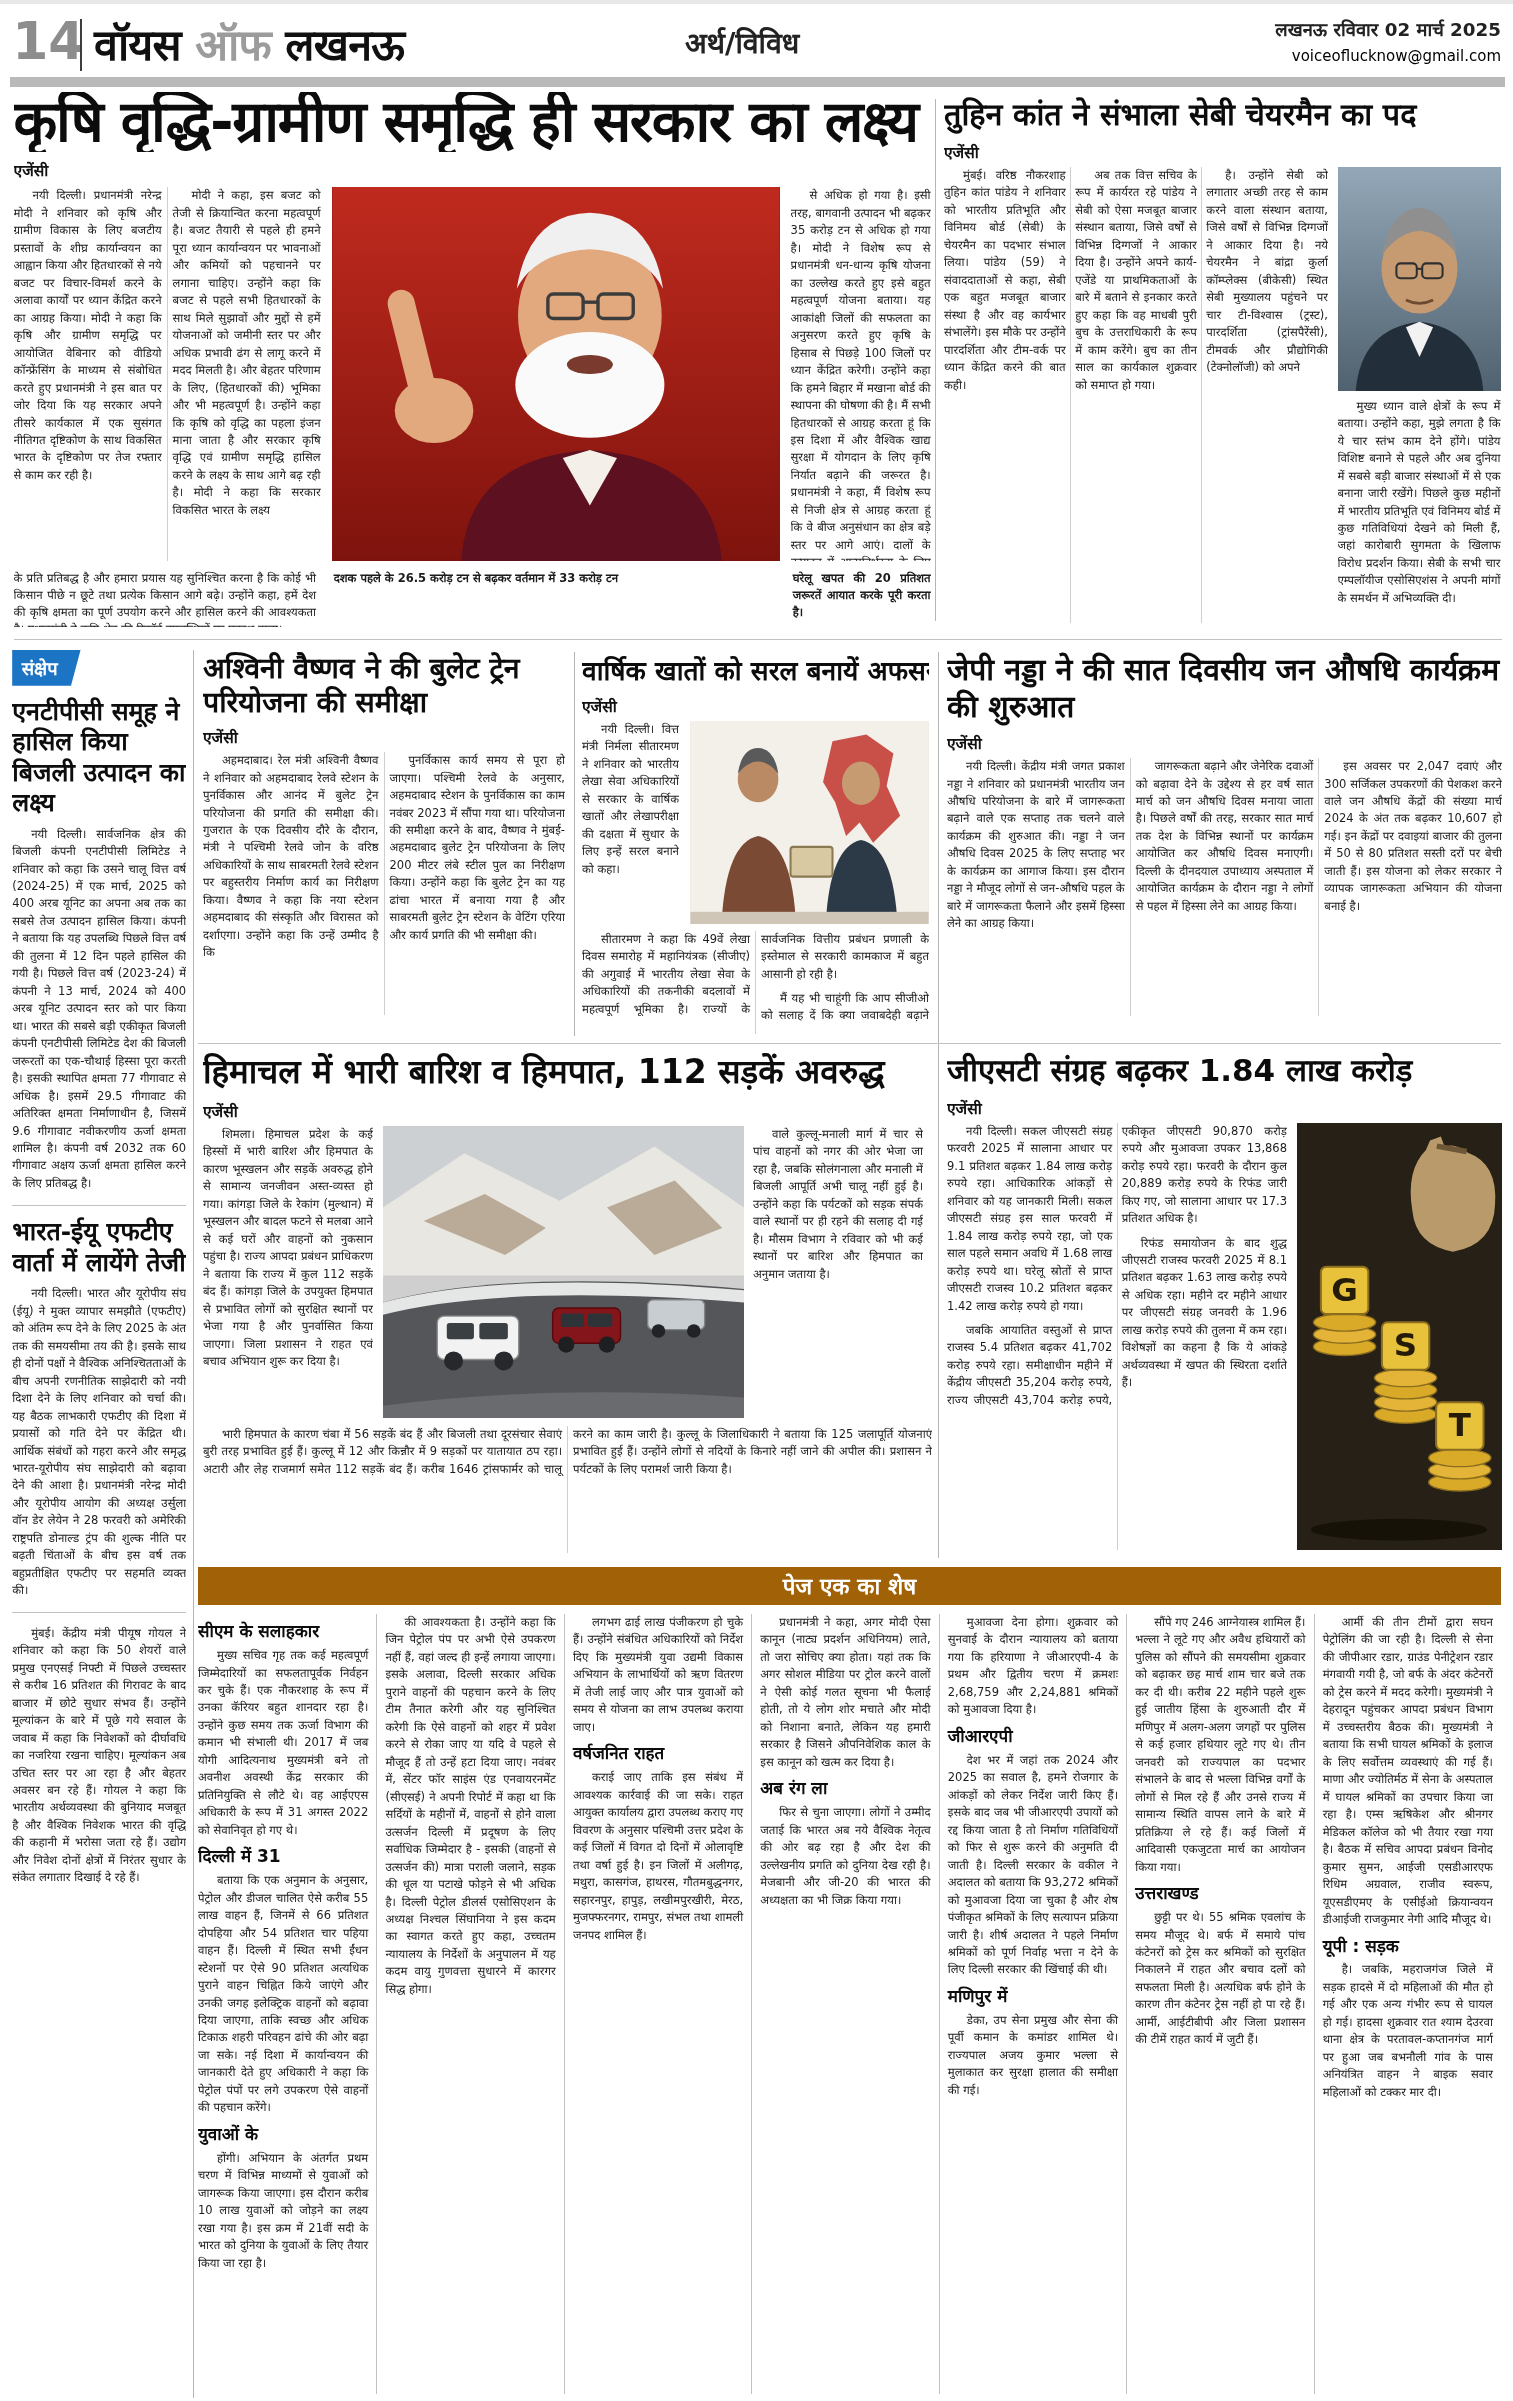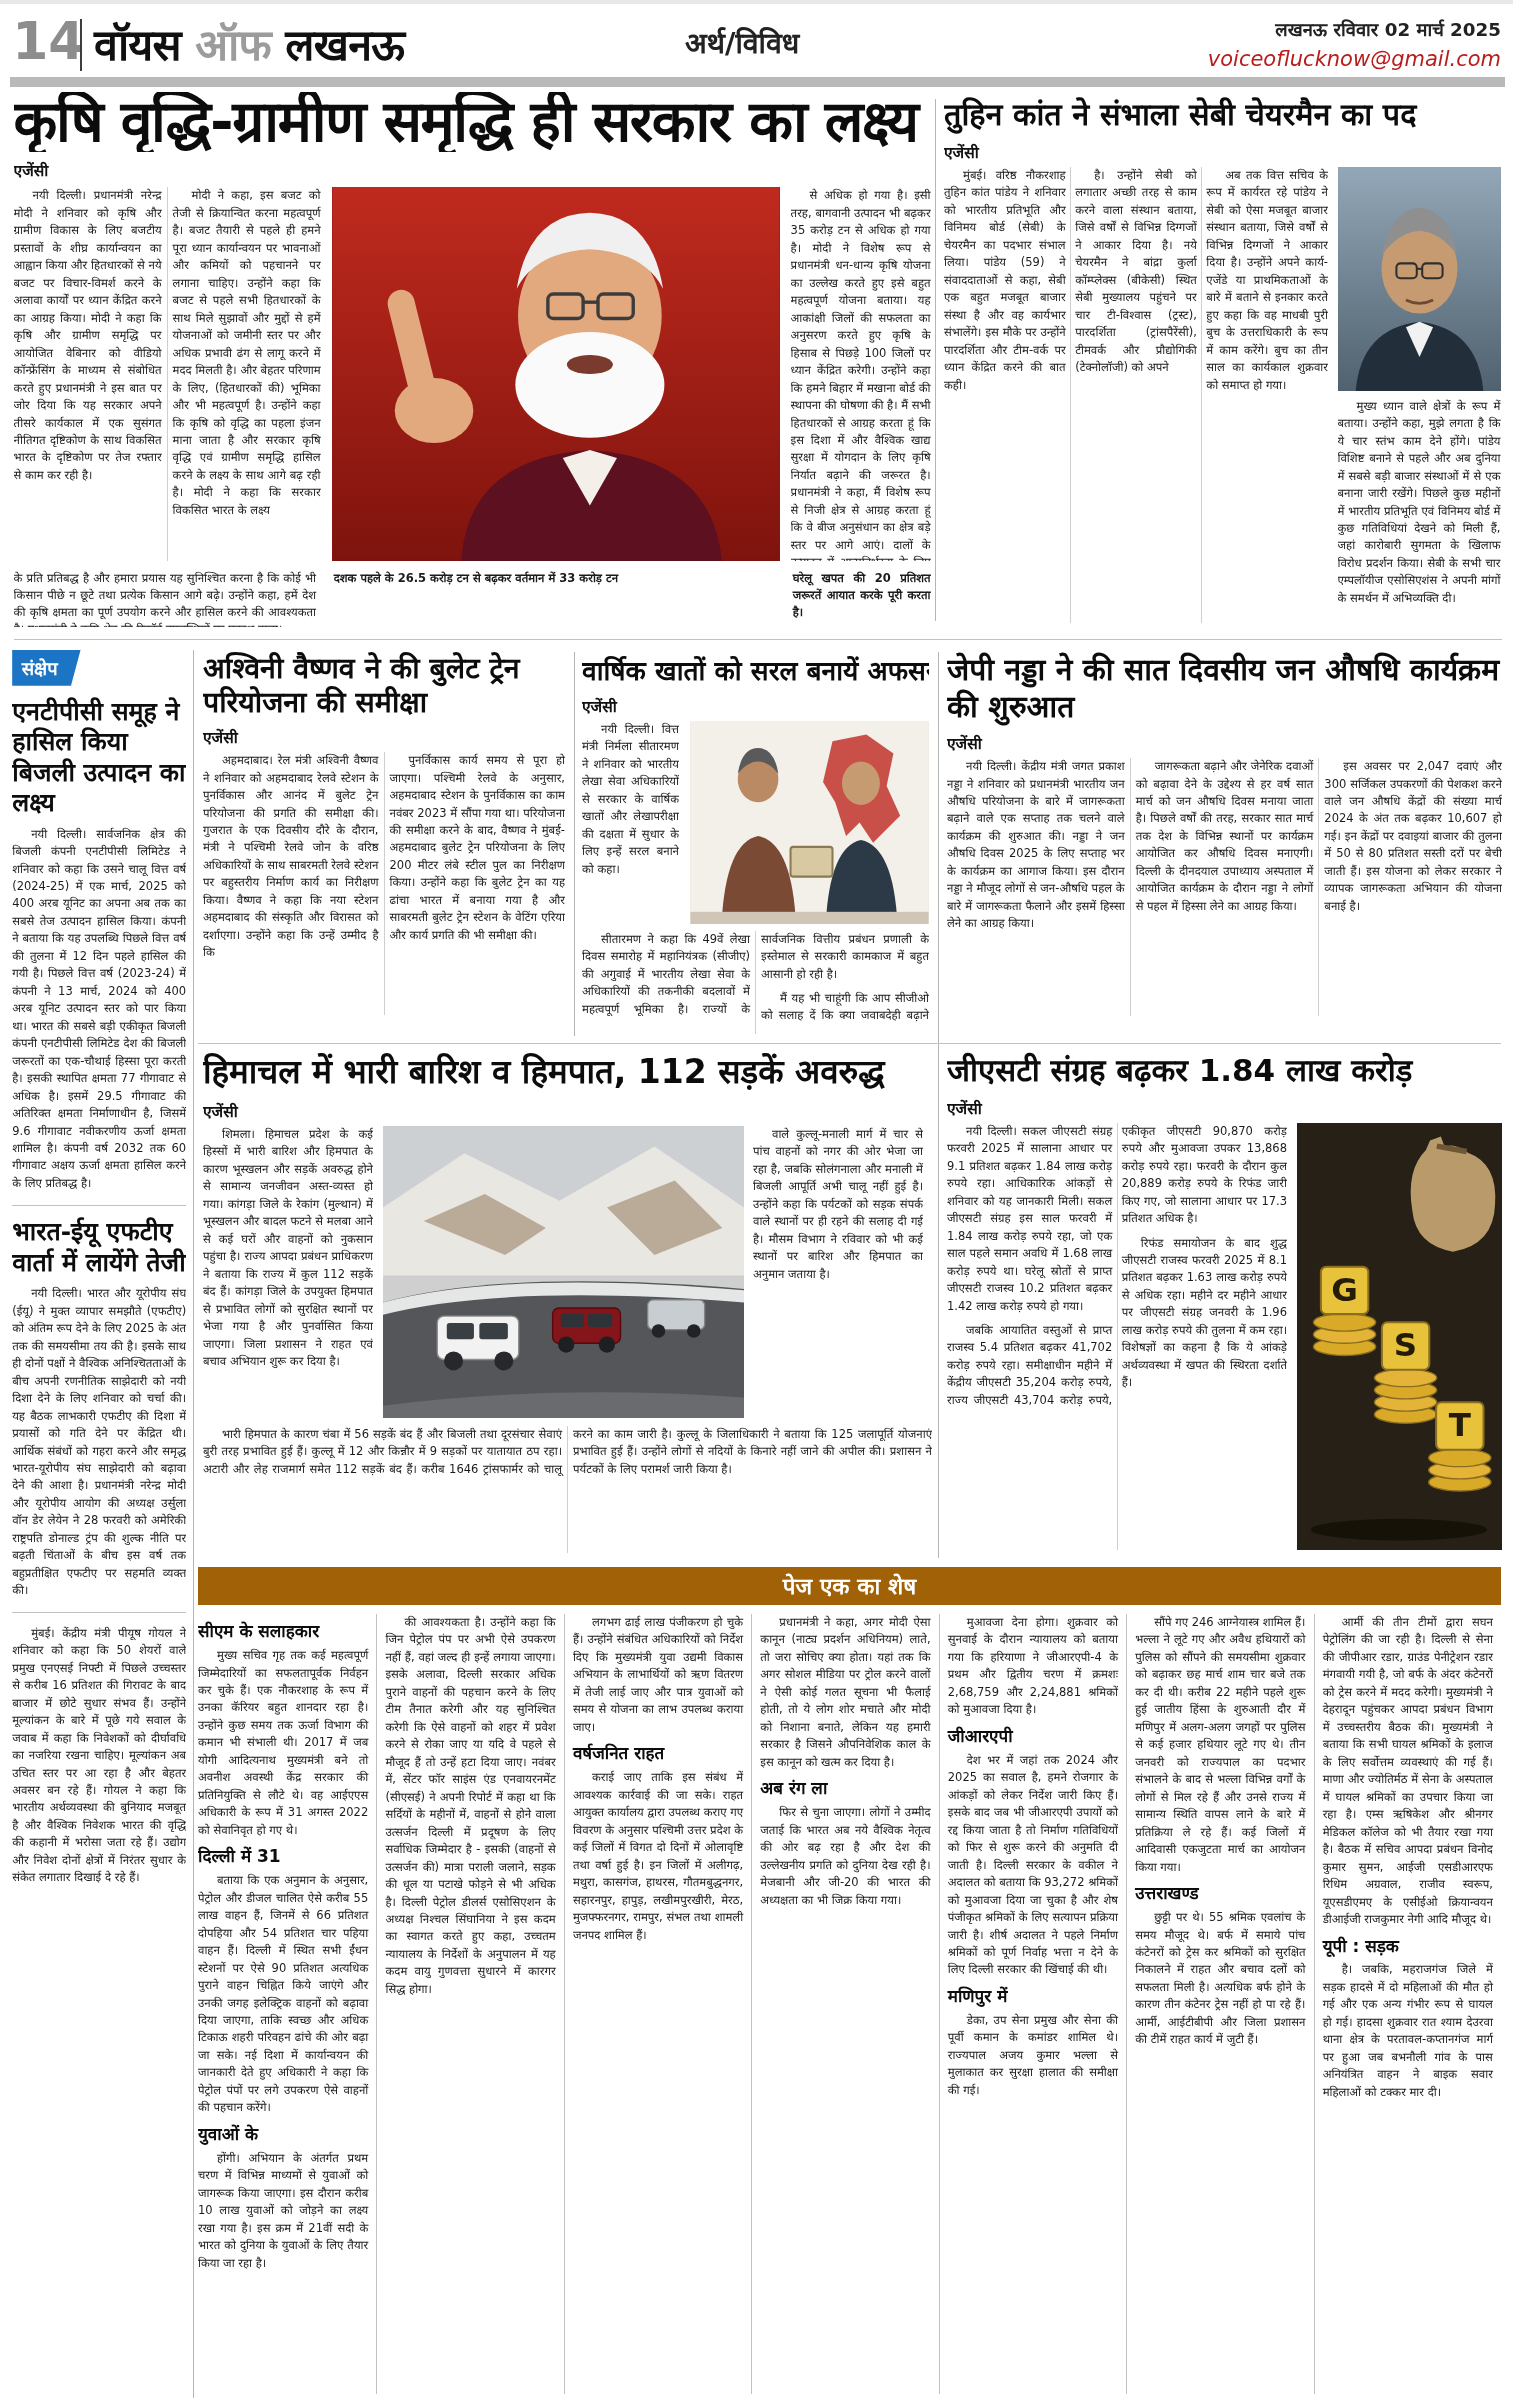--- a/index.html
+++ b/index.html
@@ -7,21 +7,21 @@
   #page { position:relative; width:1514px; height:2401px; background:#ffffff; margin:4px auto; overflow:hidden; color:#1b1b1b; }
 
   
   .pagenum { position:absolute; left:12.2px; top:11px; font-size:52px; font-weight:800; color:#8d8d8d; line-height:1; }
   .pagenum-bar { position:absolute; left:80px; top:15px; width:2px; height:52px; background:#3d3d3d; }
   .masthead-title { position:absolute; left:94px; top:9.5px; font-size:43px; font-weight:800; color:#101010; letter-spacing:-0.7px; white-space:nowrap; }
   .masthead-title .gray { color:#9c9c9c;text-align:right; }
   .section-title { position:absolute; left:685px; top:19px; font-size:28.5px; font-weight:800; color:#222; }
   .head-right { position:absolute; left:1112px; top:12.2px; width:389px; text-align:right; }
   .dateline { font-size:18.3px; color:#222; font-weight:600; }
-  .email { font-size:21px; color:#b91c1c; margin-top:5.4px;font-style:italic; }
+  .email { font-size:15px; color:#000000; margin-top:5.4px; }
   .header-rule { position:absolute; left:9.5px; top:73px; width:1495px; height:9.5px; background:#b9b9b9; }
 
   
   .byline { font-size:15.6px; font-weight:800; color:#111; margin:6.8px 0 4.1px; }
   .bodytext { font-size:11.5px; line-height:1.52; text-align:justify; color:#1c1c1c; }
   .bodytext p { margin-bottom:6.8px; text-indent:19px; }
   .vrule { position:absolute; width:0.7px; background:#b5b5b5; }
   .hrule { position:absolute; height:0.7px; background:#c2c2c2; }
 
   
@@ -144,22 +144,22 @@
       <span class="lb3">घरेलू खपत की 20 प्रतिशत जरूरतें आयात करके पूरी करता है।</span>
     </div>
   </div>
 
   <div id="sebi">
     <h2>तुहिन कांत ने संभाला सेबी चेयरमैन का पद</h2>
     <div class="byline">एजेंसी</div>
     <div class="sebi-flex">
       <div class="sebi-cols bodytext">
         <p>मुंबई। वरिष्ठ नौकरशाह तुहिन कांत पांडेय ने शनिवार को भारतीय प्रतिभूति और विनिमय बोर्ड (सेबी) के चेयरमैन का पदभार संभाल लिया। पांडेय (59) ने संवाददाताओं से कहा, सेबी एक बहुत मजबूत बाजार संस्था है और वह कार्यभार संभालेंगे। इस मौके पर उन्होंने पारदर्शिता और टीम-वर्क पर ध्यान केंद्रित करने की बात कही।</p>
+        <p>अब तक वित्त सचिव के रूप में कार्यरत रहे पांडेय ने सेबी को ऐसा मजबूत बाजार संस्थान बताया, जिसे वर्षों से विभिन्न दिग्गजों ने आकार दिया है। उन्होंने अपने कार्य-एजेंडे या प्राथमिकताओं के बारे में बताने से इनकार करते हुए कहा कि वह माधबी पुरी बुच के उत्तराधिकारी के रूप में काम करेंगे। बुच का तीन साल का कार्यकाल शुक्रवार को समाप्त हो गया।</p>
         <p>है। उन्होंने सेबी को लगातार अच्छी तरह से काम करने वाला संस्थान बताया, जिसे वर्षों से विभिन्न दिग्गजों ने आकार दिया है। नये चेयरमैन ने बांद्रा कुर्ला कॉम्प्लेक्स (बीकेसी) स्थित सेबी मुख्यालय पहुंचने पर चार टी-विश्वास (ट्रस्ट), पारदर्शिता (ट्रांसपैरेंसी), टीमवर्क और प्रौद्योगिकी (टेक्नोलॉजी) को अपने</p>
-        <p>अब तक वित्त सचिव के रूप में कार्यरत रहे पांडेय ने सेबी को ऐसा मजबूत बाजार संस्थान बताया, जिसे वर्षों से विभिन्न दिग्गजों ने आकार दिया है। उन्होंने अपने कार्य-एजेंडे या प्राथमिकताओं के बारे में बताने से इनकार करते हुए कहा कि वह माधबी पुरी बुच के उत्तराधिकारी के रूप में काम करेंगे। बुच का तीन साल का कार्यकाल शुक्रवार को समाप्त हो गया।</p>
       </div>
       <div class="sebi-right">
         <div class="sebi-photo">
           <svg width="163" height="224" viewBox="0 0 240 330" xmlns="http://www.w3.org/2000/svg">
             <defs>
               <linearGradient id="bluebg" x1="0" y1="0" x2="0" y2="1">
                 <stop offset="0" stop-color="#93a7b8"></stop>
                   <stop offset="1" stop-color="#50626f"></stop>
               </linearGradient>
             </defs>

